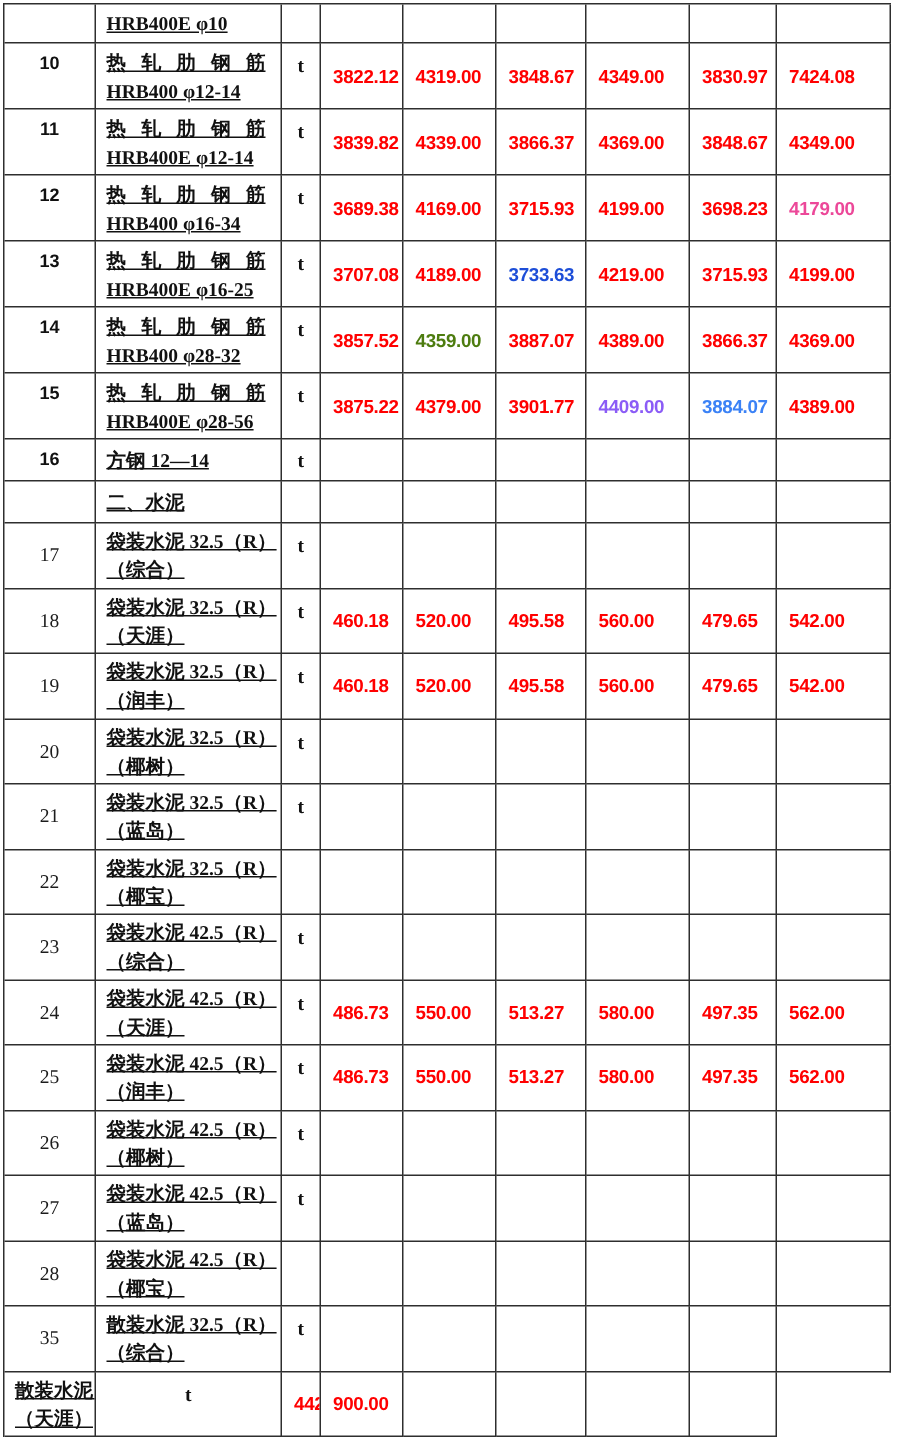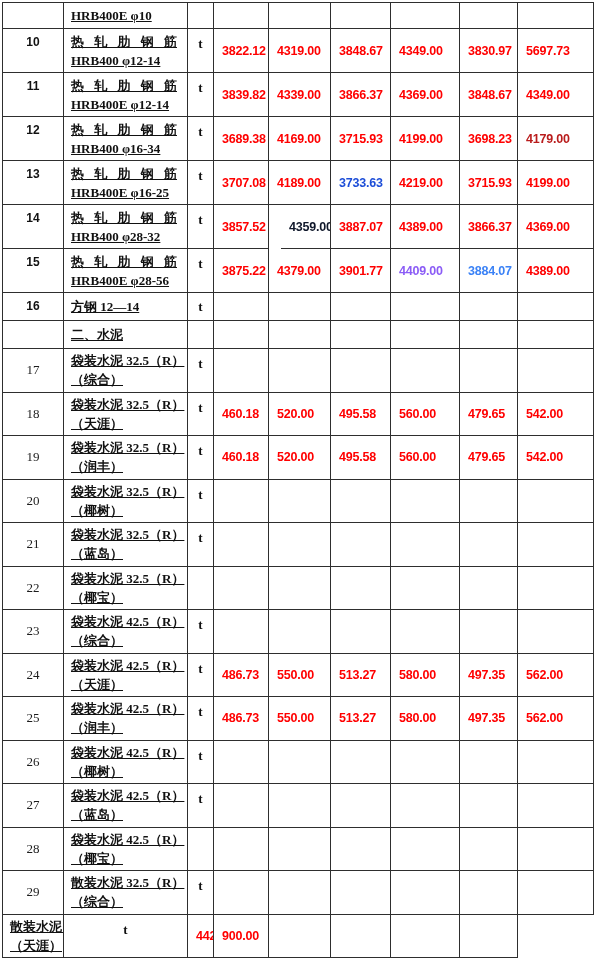--- a/index.html
+++ b/index.html
@@ -71,21 +71,21 @@
       <div class="cell name">
         <div class="ln justify">热 轧 肋 钢 筋</div>
         <div class="ln">HRB400 φ12-14</div>
       </div>
       <div class="cell unit">t</div>
       <div class="cell price" style="color: rgb(255, 0, 0);">3822.12</div>
       <div class="cell price" style="color: rgb(255, 0, 0);">4319.00</div>
       <div class="cell price" style="color: rgb(255, 0, 0);">3848.67</div>
       <div class="cell price" style="color: rgb(255, 0, 0);">4349.00</div>
       <div class="cell price" style="color: rgb(255, 0, 0);">3830.97</div>
-      <div class="cell price" style="color: rgb(255, 0, 0);">5697.73</div>
+      <div class="cell price" style="color: rgb(255, 0, 0);">7424.08</div>
     </div>
     <div class="trow r-steel num-bold">
       <div class="cell num">11</div>
       <div class="cell name">
         <div class="ln justify">热 轧 肋 钢 筋</div>
         <div class="ln">HRB400E φ12-14</div>
       </div>
       <div class="cell unit">t</div>
       <div class="cell price" style="color: rgb(255, 0, 0);">3839.82</div>
       <div class="cell price" style="color: rgb(255, 0, 0);">4339.00</div>
@@ -99,21 +99,21 @@
       <div class="cell name">
         <div class="ln justify">热 轧 肋 钢 筋</div>
         <div class="ln">HRB400 φ16-34</div>
       </div>
       <div class="cell unit">t</div>
       <div class="cell price" style="color: rgb(255, 0, 0);">3689.38</div>
       <div class="cell price" style="color: rgb(255, 0, 0);">4169.00</div>
       <div class="cell price" style="color: rgb(255, 0, 0);">3715.93</div>
       <div class="cell price" style="color: rgb(255, 0, 0);">4199.00</div>
       <div class="cell price" style="color: rgb(255, 0, 0);">3698.23</div>
-      <div class="cell price" style="color: #b91c1c;">4179.00</div>
+      <div class="cell price" style="color: #ec4899;">4179.00</div>
     </div>
     <div class="trow r-steel num-bold">
       <div class="cell num">13</div>
       <div class="cell name">
         <div class="ln justify">热 轧 肋 钢 筋</div>
         <div class="ln">HRB400E φ16-25</div>
       </div>
       <div class="cell unit">t</div>
       <div class="cell price" style="color: rgb(255, 0, 0);">3707.08</div>
       <div class="cell price" style="color: rgb(255, 0, 0);">4189.00</div>
@@ -123,21 +123,21 @@
       <div class="cell price" style="color: rgb(255, 0, 0);">4199.00</div>
     </div>
     <div class="trow r-steel num-bold">
       <div class="cell num">14</div>
       <div class="cell name">
         <div class="ln justify">热 轧 肋 钢 筋</div>
         <div class="ln">HRB400 φ28-32</div>
       </div>
       <div class="cell unit">t</div>
       <div class="cell price" style="color: rgb(255, 0, 0);">3857.52</div>
-      <div class="cell price" style="color: #0f172a; margin-left: 12px;">4359.00</div>
+      <div class="cell price" style="color: #4d7c0f;">4359.00</div>
       <div class="cell price" style="color: rgb(255, 0, 0);">3887.07</div>
       <div class="cell price" style="color: rgb(255, 0, 0);">4389.00</div>
       <div class="cell price" style="color: rgb(255, 0, 0);">3866.37</div>
       <div class="cell price" style="color: rgb(255, 0, 0);">4369.00</div>
     </div>
     <div class="trow r-steel num-bold">
       <div class="cell num">15</div>
       <div class="cell name">
         <div class="ln justify">热 轧 肋 钢 筋</div>
         <div class="ln">HRB400E φ28-56</div>
@@ -338,21 +338,21 @@
       </div>
       <div class="cell unit"></div>
       <div class="cell price" style="color: rgb(255, 0, 0);"></div>
       <div class="cell price" style="color: rgb(255, 0, 0);"></div>
       <div class="cell price" style="color: rgb(255, 0, 0);"></div>
       <div class="cell price" style="color: rgb(255, 0, 0);"></div>
       <div class="cell price" style="color: rgb(255, 0, 0);"></div>
       <div class="cell price" style="color: rgb(255, 0, 0);"></div>
     </div>
     <div class="trow r-cement">
-      <div class="cell num">29</div>
+      <div class="cell num">35</div>
       <div class="cell name">
         <div class="ln">散装水泥 32.5（R）</div>
         <div class="ln">（综合）</div>
       </div>
       <div class="cell unit">t</div>
       <div class="cell price" style="color: rgb(255, 0, 0);"></div>
       <div class="cell price" style="color: rgb(255, 0, 0);"></div>
       <div class="cell price" style="color: rgb(255, 0, 0);"></div>
       <div class="cell price" style="color: rgb(255, 0, 0);"></div>
       <div class="cell price" style="color: rgb(255, 0, 0);"></div>

